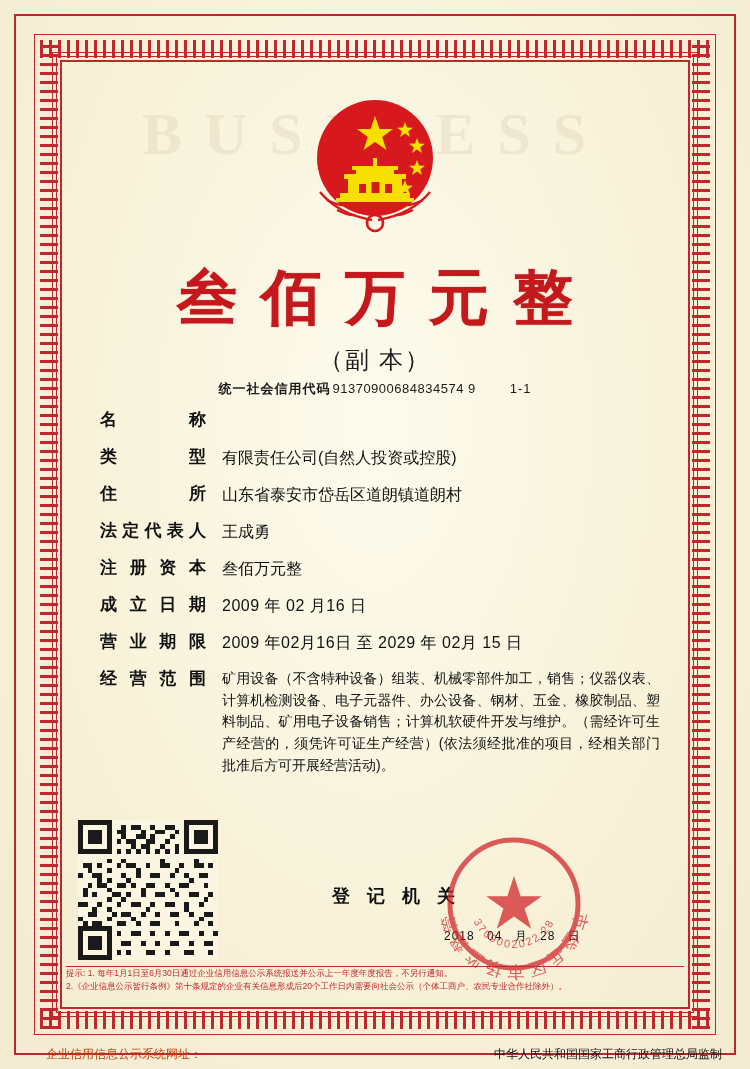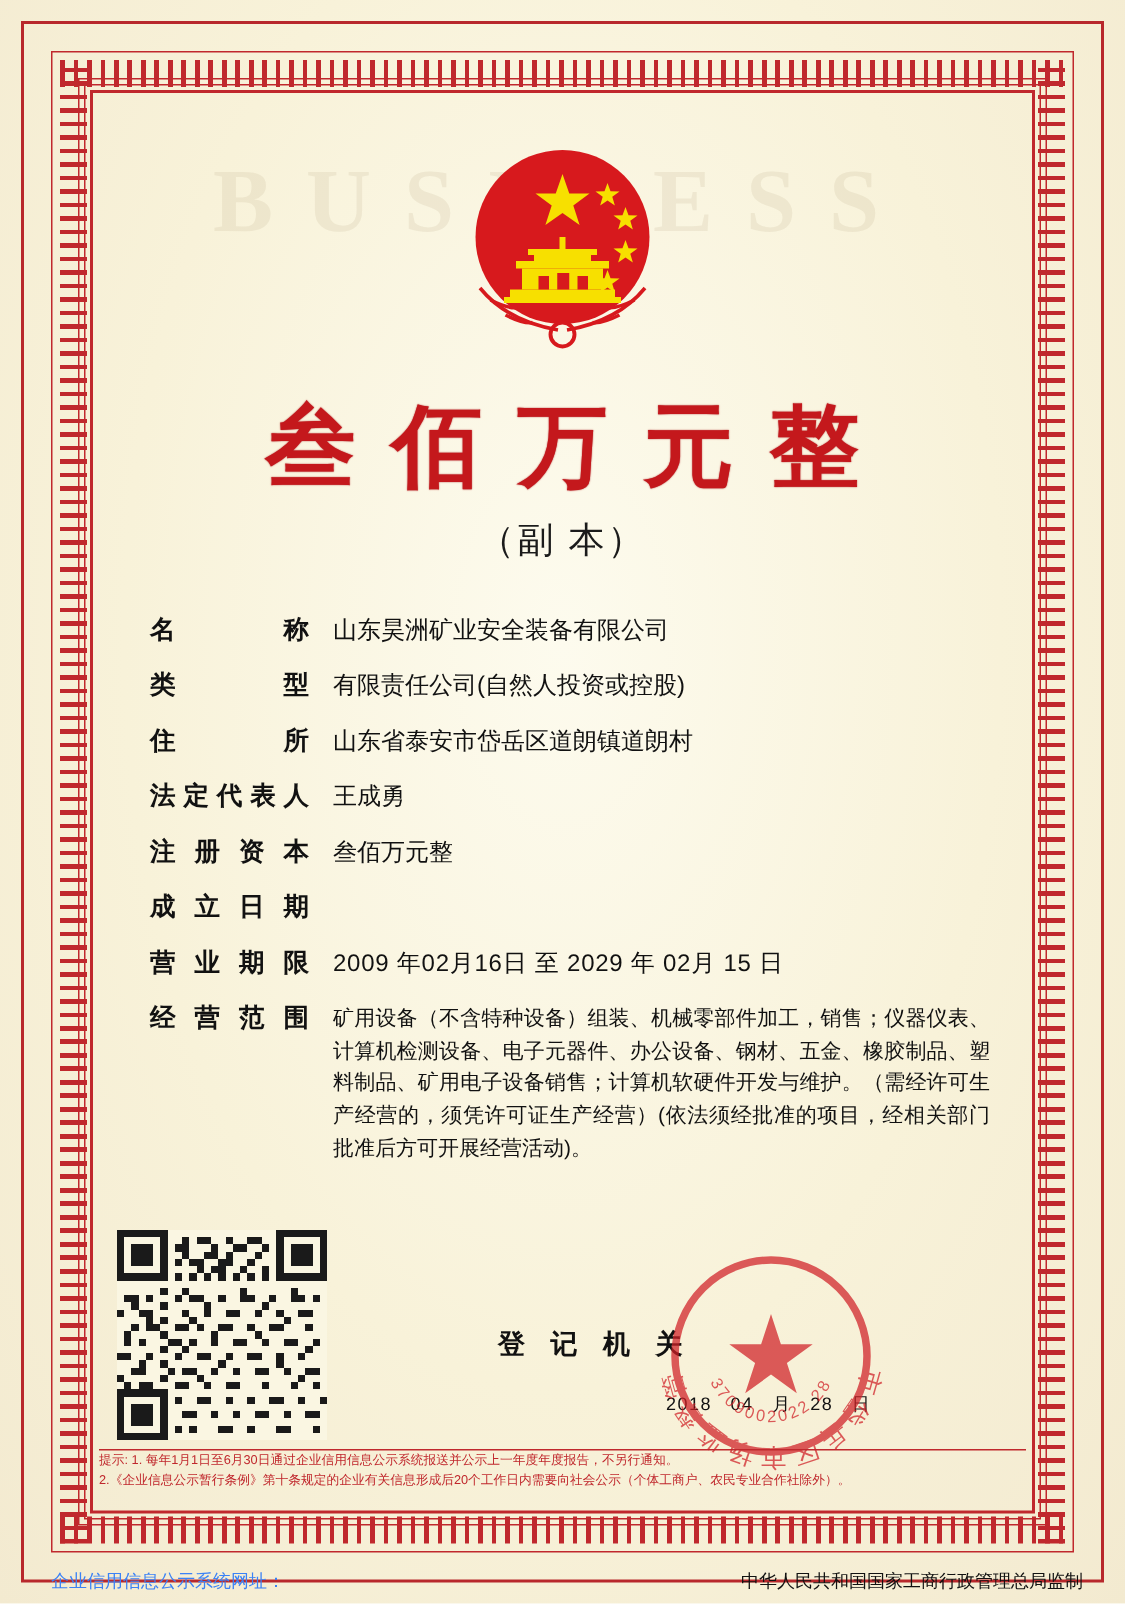--- a/index.html
+++ b/index.html
@@ -238,24 +238,24 @@
     color: #c0282d;
     line-height: 1.5;
     border-top: 1px solid #c0282d;
     padding-top: 0;
   }
   .notes div { white-space: nowrap; overflow: hidden; }
 
   
   .bottom-left {
     position: absolute;
-    left: 34px;
+    left: 46px;
     top: 1046px;
     font-size: 12px;
-    color: #3b82f6;
+    color: #c2410c;
   }
   .bottom-right {
     position: absolute;
     right: 28px;
     top: 1046px;
     font-size: 12px;
     color: #111;
   }
 </style>
 </head>
@@ -306,29 +306,31 @@
         <path d="M57 114 q12 6 18 5"></path>
         <path d="M133 114 q-12 6 -18 5"></path>
       </g>
       <circle cx="95" cy="127" r="8" fill="none" stroke="#d7191d" stroke-width="2.6"></circle>
     </svg>
   </div>
 
   <div class="title">叁佰万元整</div>
   <div class="subtitle">（副  本）</div>
 
+  <div class="code-row">
+    <span class="label">统一社会信用代码</span><span class="code">91370900684834574 9</span><span class="serial">1-1</span>
+  </div>
 
   <div class="fields">
 
     <div class="row">
       <div class="lbl">
         <span>名</span>
         <span>称</span>
       </div>
-      <div class="val">山东昊洲矿业安全装备有限公司</div>
     </div>
 
     <div class="row">
       <div class="lbl">
         <span>类</span>
         <span>型</span>
       </div>
       <div class="val">有限责任公司(自然人投资或控股)</div>
     </div>
 
@@ -361,20 +363,21 @@
       <div class="val">叁佰万元整</div>
     </div>
 
     <div class="row">
       <div class="lbl">
         <span>成</span>
         <span>立</span>
         <span>日</span>
         <span>期</span>
       </div>
+      <div class="val date-val">2009 年 02 月16 日</div>
     </div>
 
     <div class="row">
       <div class="lbl">
         <span>营</span>
         <span>业</span>
         <span>期</span>
         <span>限</span>
       </div>
       <div class="val date-val">2009 年02月16日 至 2029 年 02月 15 日</div>

